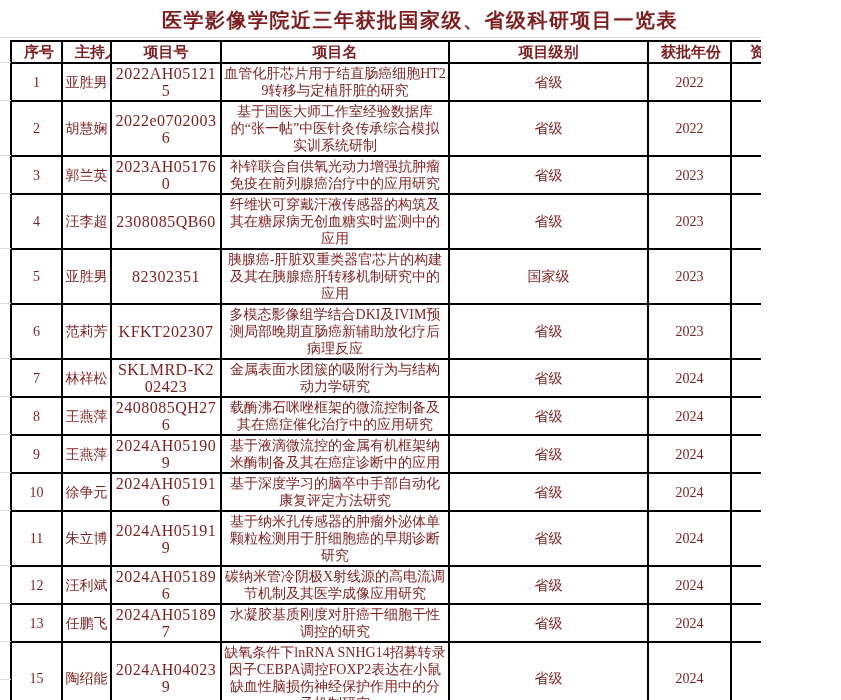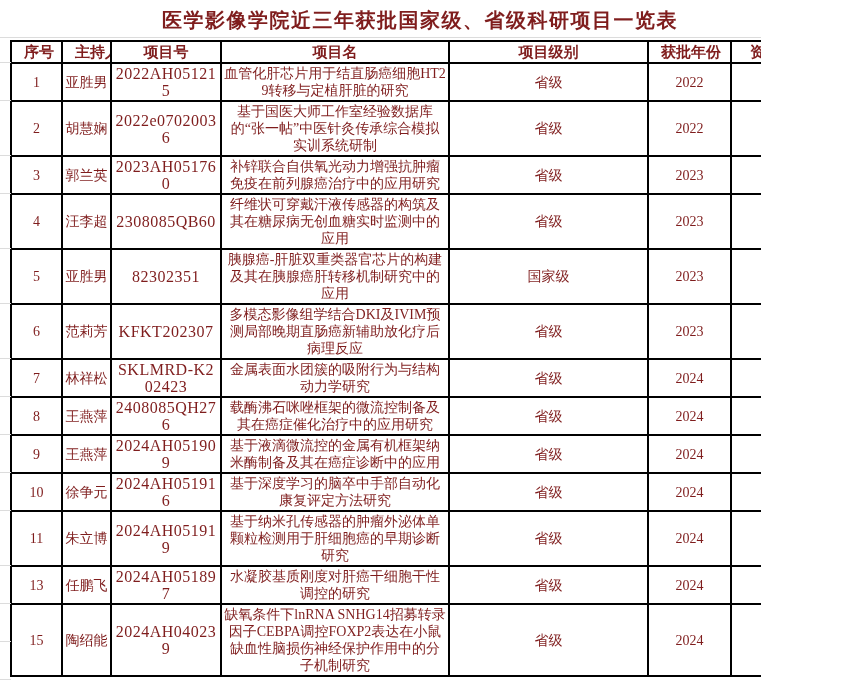--- a/index.html
+++ b/index.html
@@ -172,20 +172,29 @@
       <td class="cell-name">基于深度学习的脑卒中手部自动化康复评定方法研究</td>
       <td class="cell-level">省级</td>
       <td class="cell-year">2024</td>
       <td class="cell-amount">10</td>
     </tr>
         <tr>
       <td class="cell-seq">11</td>
       <td class="cell-host">朱立博</td>
       <td class="cell-projno">2024AH051919</td>
       <td class="cell-name">基于纳米孔传感器的肿瘤外泌体单颗粒检测用于肝细胞癌的早期诊断研究</td>
+      <td class="cell-level">省级</td>
+      <td class="cell-year">2024</td>
+      <td class="cell-amount">10</td>
+    </tr>
+        <tr>
+      <td class="cell-seq">12</td>
+      <td class="cell-host">汪利斌</td>
+      <td class="cell-projno">2024AH051896</td>
+      <td class="cell-name">碳纳米管冷阴极X射线源的高电流调节机制及其医学成像应用研究</td>
       <td class="cell-level">省级</td>
       <td class="cell-year">2024</td>
       <td class="cell-amount">10</td>
     </tr>
         <tr>
       <td class="cell-seq">13</td>
       <td class="cell-host">任鹏飞</td>
       <td class="cell-projno">2024AH051897</td>
       <td class="cell-name">水凝胶基质刚度对肝癌干细胞干性调控的研究</td>
       <td class="cell-level">省级</td>

